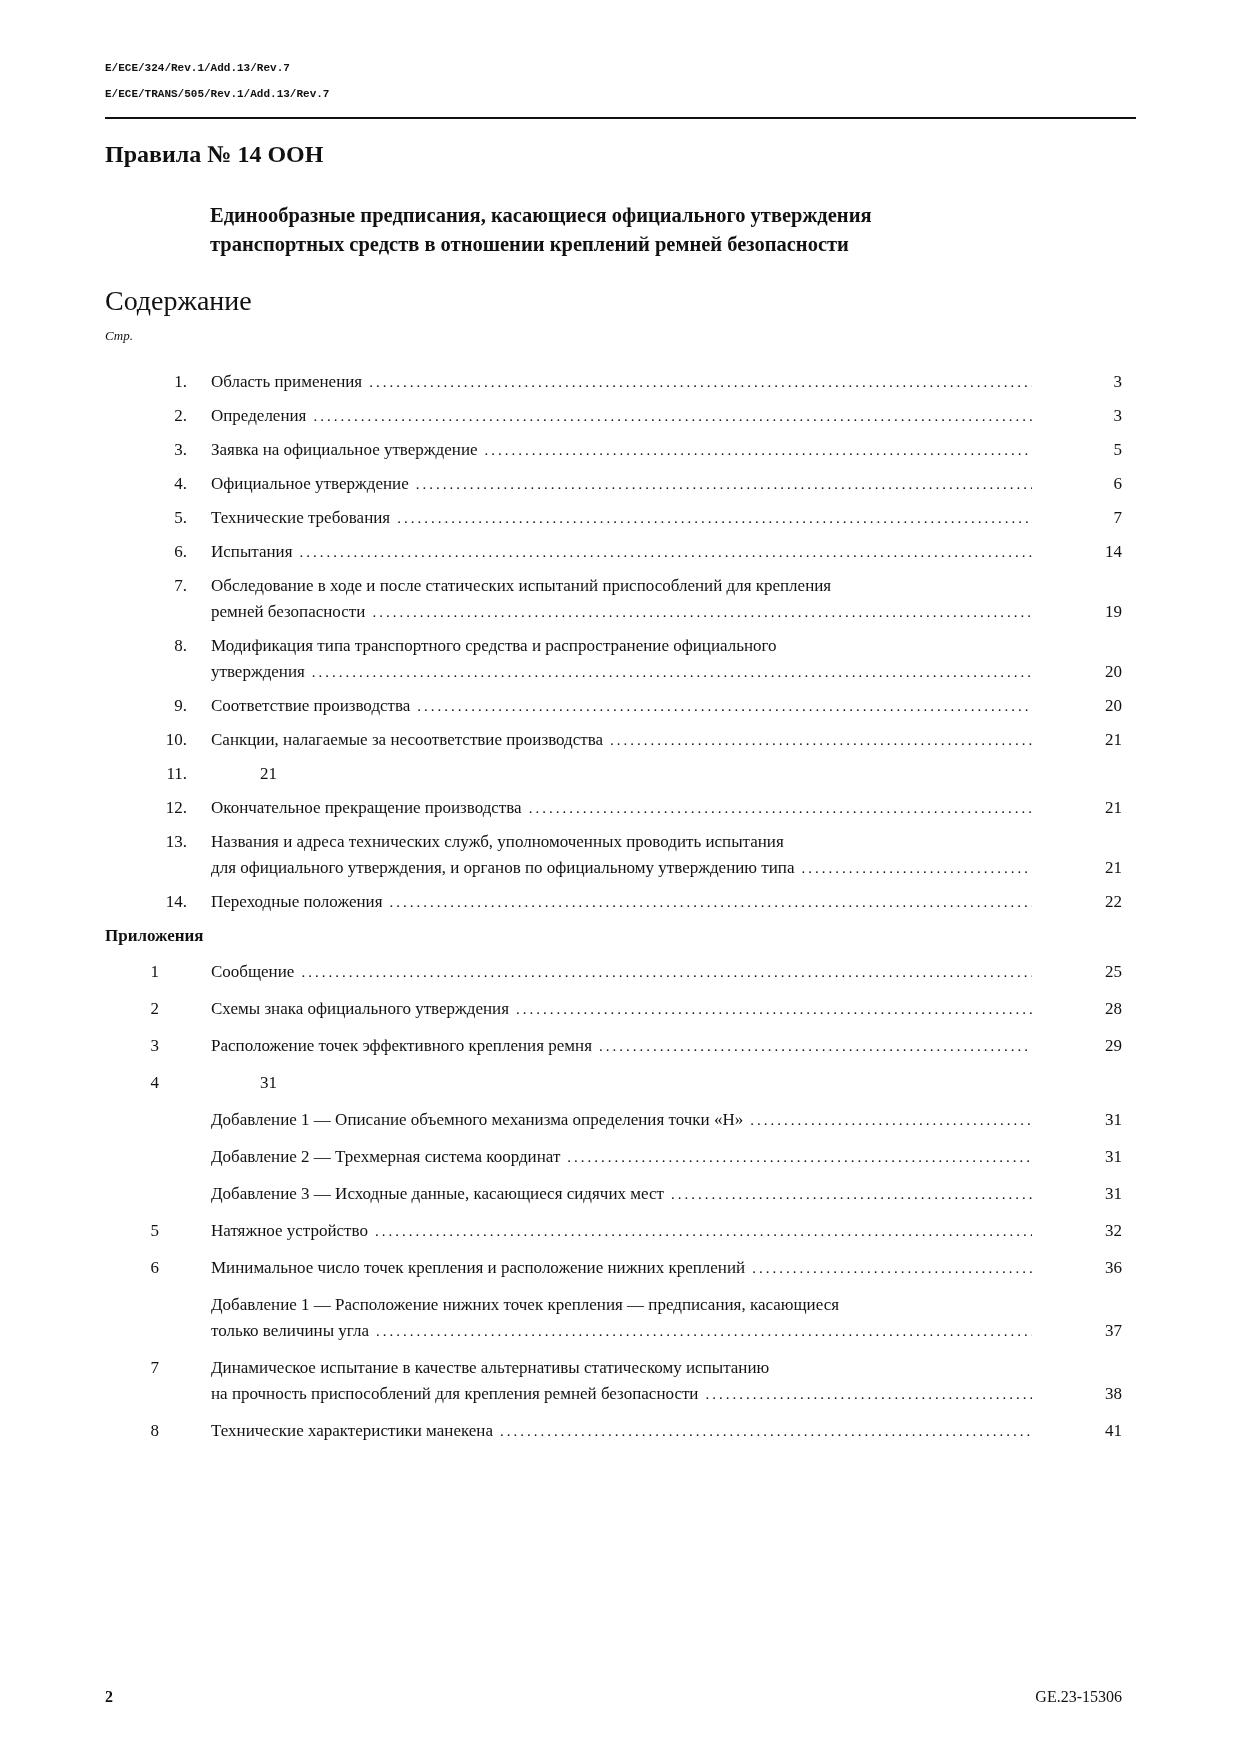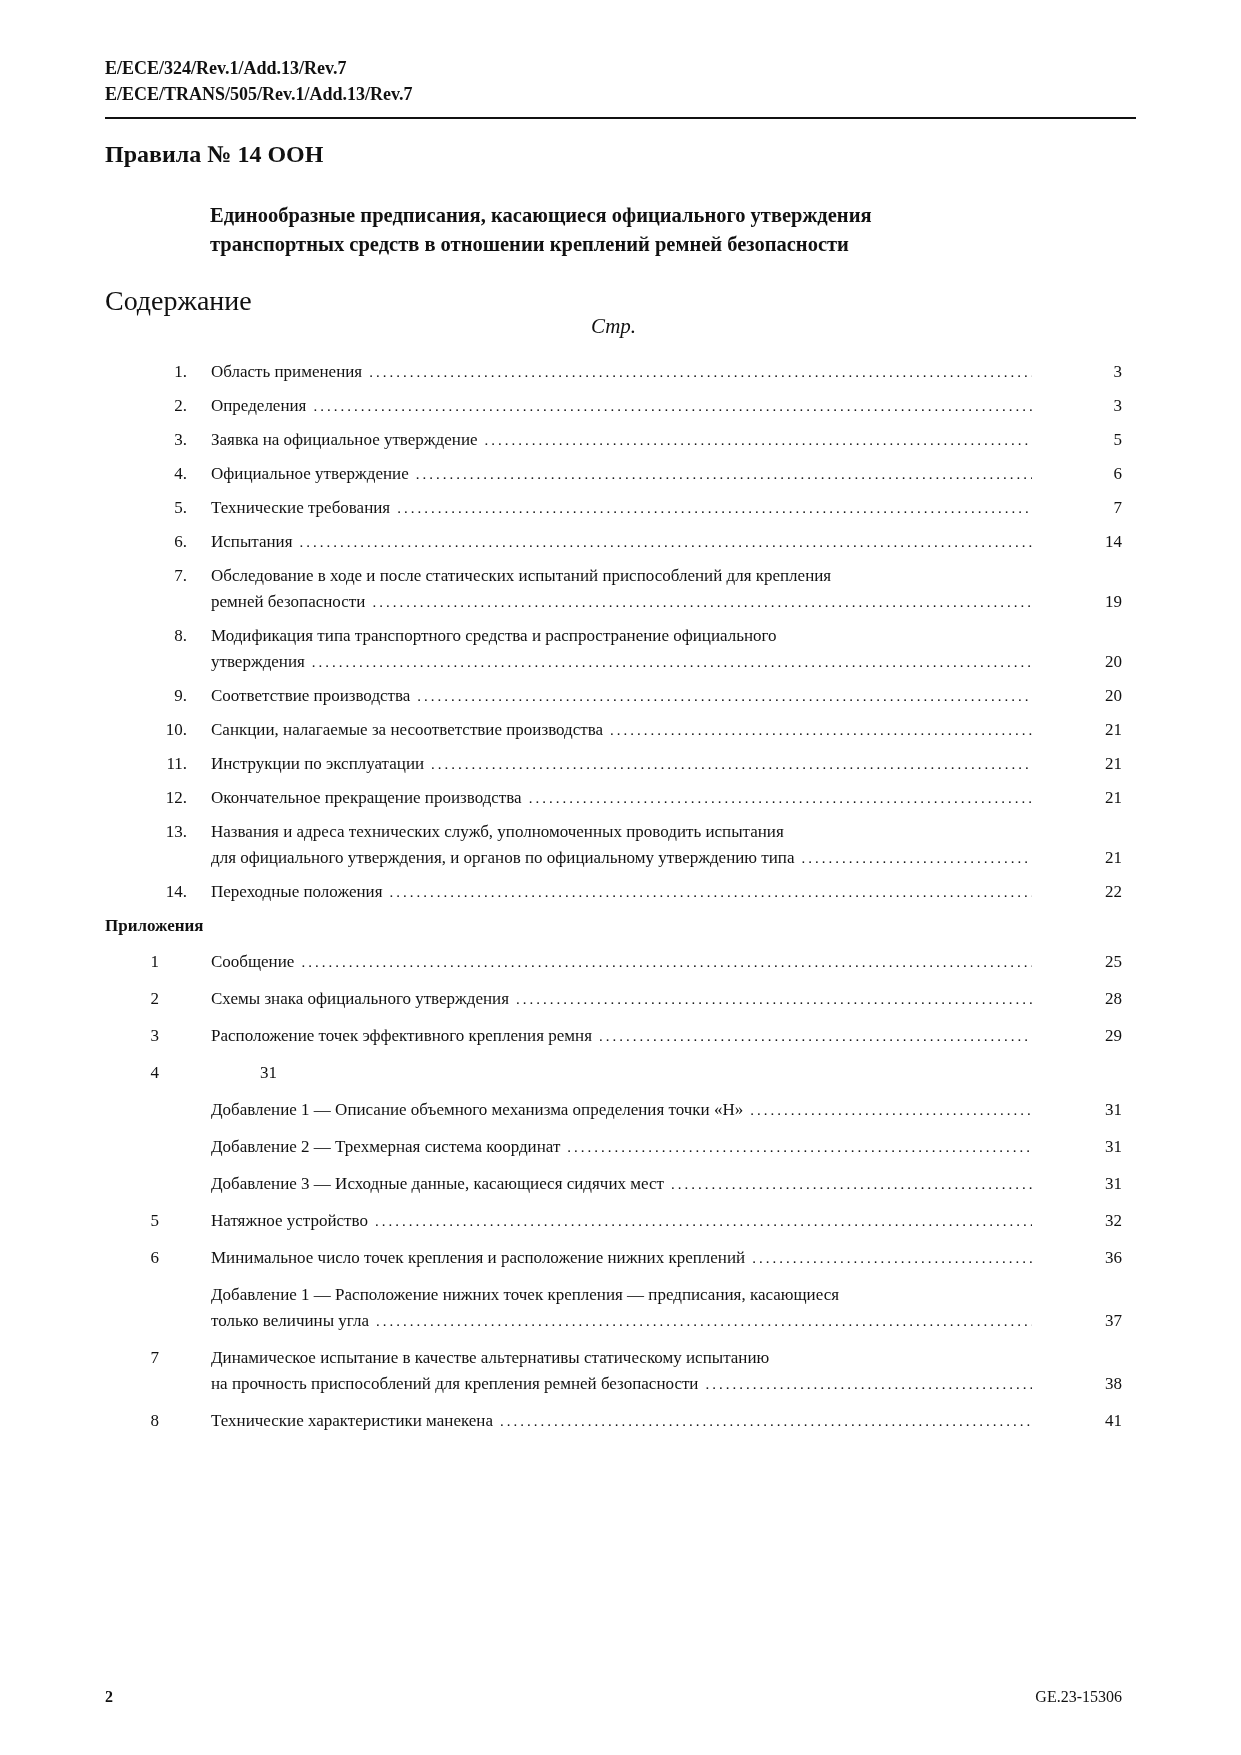--- a/index.html
+++ b/index.html
@@ -8,31 +8,31 @@
     width: 1241px;
     height: 1755px;
     margin: 0 auto;
     background: #ffffff;
     font-family: "Liberation Serif", "DejaVu Serif", serif;
     color: #111;
     box-sizing: border-box;
     padding: 55px 105px 0 105px;
   }
   
-  .doc-num { font-weight: bold; font-size: 18px; line-height: 26px; }
+  .doc-num { font-weight: bold; font-size: 11px; line-height: 26px; font-family: Liberation Mono, monospace; }
   .header-rule { border: none; border-top: 2px solid #111; margin: 10px 0 0 0; }
   .doc-title { font-weight: bold; font-size: 24px; line-height: 30px; margin-top: 20px; }
   .doc-subtitle {
     font-weight: bold; font-size: 20.5px; line-height: 29px;
     margin: 32px 0 8px 105px; max-width: 705px;
   }
   .contents-heading { font-size: 28px; line-height: 28px; margin-top: 28px; }
   .page-col-label {
-    font-style: italic; font-size: 21px; line-height: 22px;
-    text-align: center; padding-right: 14px; 
+    font-style: italic; font-size: 13px; line-height: 22px;
+    text-align: left; padding-right: 14px; margin-top: 10px;
   }
   
   .toc { margin-top: 22px; font-size: 17px; }
   .row { display: flex; align-items: flex-end; margin-bottom: 8px; }
   .annex-list .row { margin-bottom: 11px; }
   .num {
     flex: none; width: 82px; text-align: right;
     align-self: flex-start; line-height: 26px;
   }
   .annex-list .num { width: 54px; padding-right: 28px; }
@@ -155,24 +155,20 @@
     <div class="row">
       <span class="num">10.</span>
       <span class="body single">
           <span class="t">Санкции, налагаемые за несоответствие производства</span>
           <span class="dots"></span>
         </span>
       <span class="pg">21</span>
     </div>
     <div class="row">
       <span class="num">11.</span>
-      <span class="body single">
-          <span class="t">Инструкции по эксплуатации</span>
-          <span class="dots"></span>
-        </span>
       <span class="pg">21</span>
     </div>
     <div class="row">
       <span class="num">12.</span>
       <span class="body single">
           <span class="t">Окончательное прекращение производства</span>
           <span class="dots"></span>
         </span>
       <span class="pg">21</span>
     </div>

